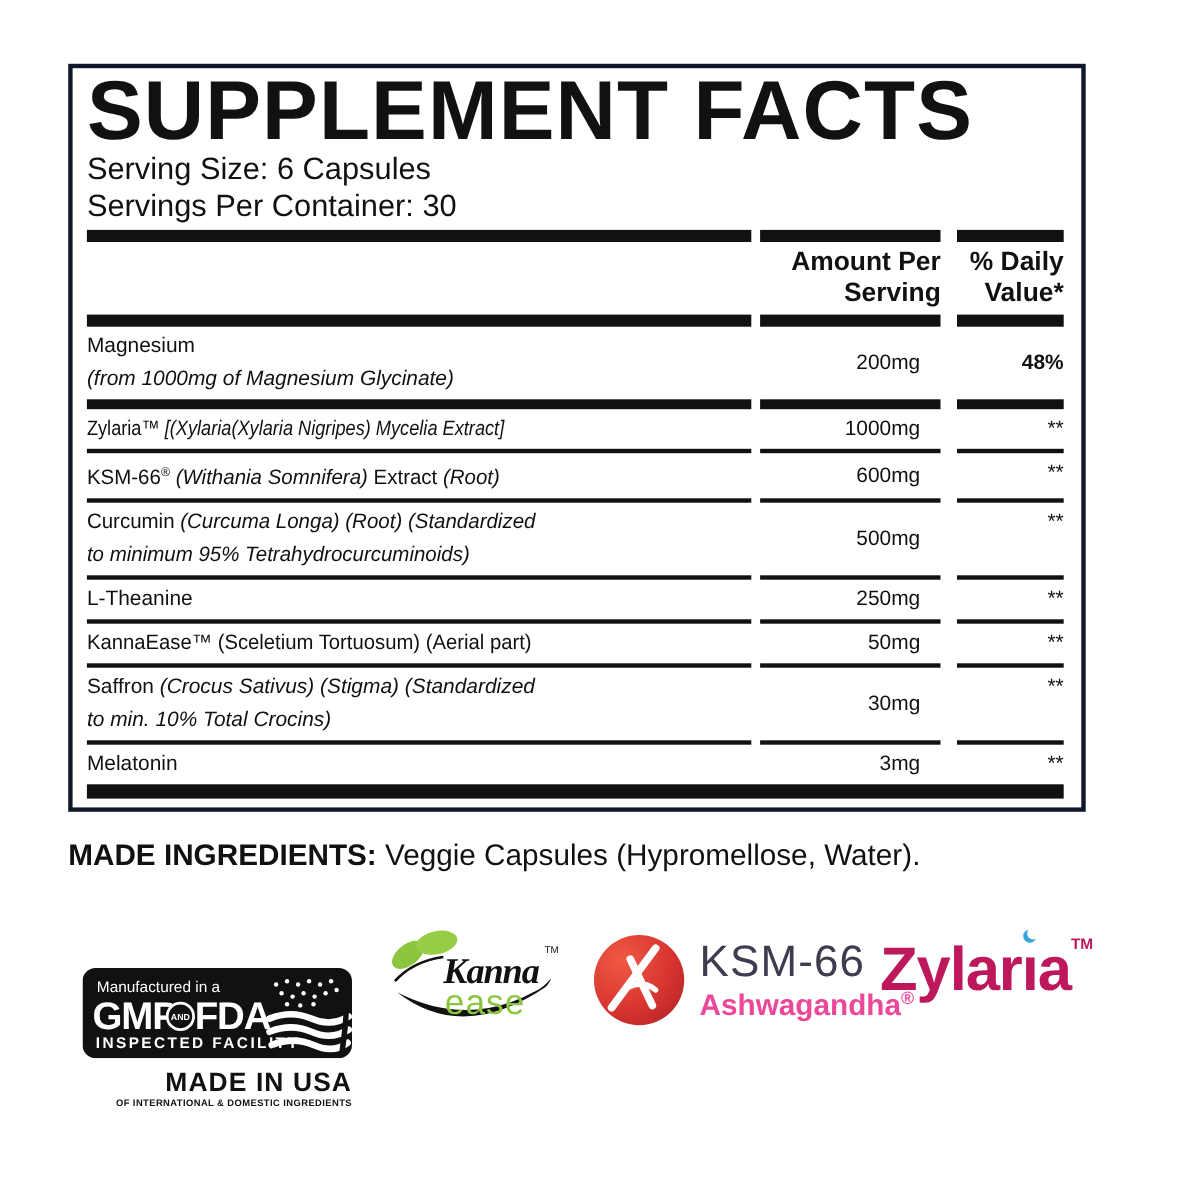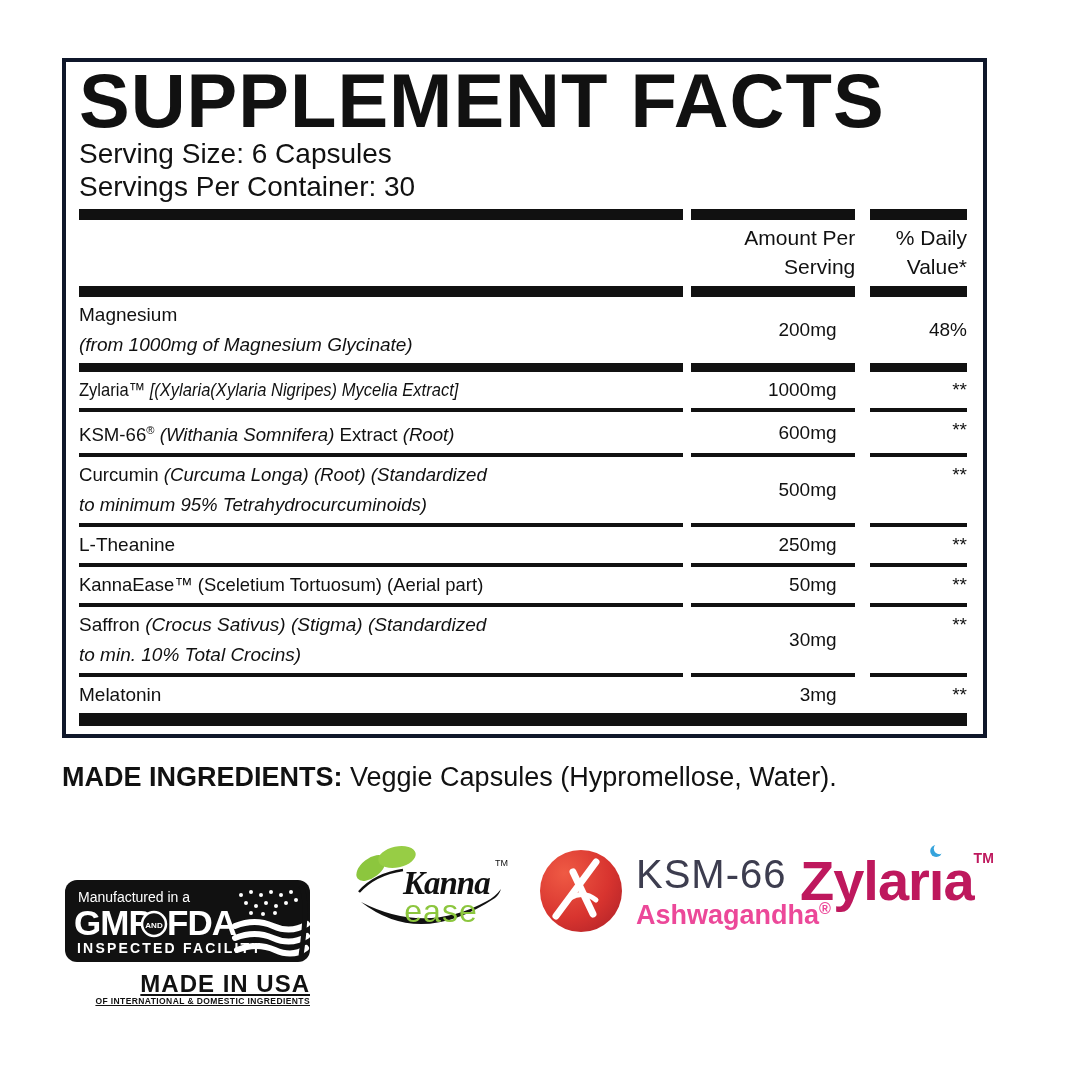--- a/index.html
+++ b/index.html
@@ -22,41 +22,41 @@
   .w-name { width:605px; margin-right:8px; }
   .w-amt  { width:165px; margin-right:15px; }
   .w-dv   { width:97px; }
 
   .sep > div { background:#111; }
   .sep.h-thick > div { height:11px; }
   .sep.thick > div { height:9px; }
   .sep.thin  > div { height:4px; }
   .sep-full { height:13px; background:#111; width:100%; }
 
-  .hdr-row { padding:3px 0 5px 0; font-weight:normal; font-size:21px; line-height:29px; }
+  .hdr-row { padding:3px 0 5px 0; font-weight:bold; font-size:24px; line-height:29px; }
   .hdr-row .w-amt, .hdr-row .w-dv { text-align:right; white-space:pre-line; }
 
   .t-row { display:flex; align-items:center; padding:3px 0; font-size:19px; line-height:30px;gap:24px; }
   .t-row .c-name { white-space:nowrap; transform-origin:left center; }
   .t-row .c-amt { text-align:right; }
   .t-row .c-dv  { text-align:right; align-self:flex-start; }
-  .t-row .c-dv.bold { font-weight:normal; align-self:center; }
+  .t-row .c-dv.bold { font-weight:bold; align-self:center; }
   .it { font-style:italic; }
   sup { font-size:60%; }
 
   .footnotes { font-size:26px; line-height:32px; padding:6px 0 2px 0; white-space:pre-wrap; }
 
   
   .other-ing { position:absolute; left:62px; top:762px; font-size:27px; }
   .other-ing b { font-weight:bold; }
 
   
   .logos { position:absolute; left:0; top:840px; width:1080px; height:200px; }
 
-  .gmp-wrap { position:absolute; left:65px; top:40px; width:245px;text-decoration:underline; }
+  .gmp-wrap { position:absolute; left:75px; top:40px; width:245px; }
   .gmp-made { text-align:right; margin-top:6px; }
   .gmp-made .l1 { font-weight:bold; font-size:24px; letter-spacing:1px; line-height:24px; }
   .gmp-made .l2 { font-weight:bold; font-size:8.5px; letter-spacing:0.4px; line-height:11px; }
 
   .kanna-wrap { position:absolute; left:345px; top:0px;text-decoration:underline; }
 
   .ksm-wrap { position:absolute; left:540px; top:10px; display:flex; align-items:center; }
   .ksm-circle { width:82px; height:82px; border-radius:50%;
     background:radial-gradient(circle at 30% 28%, #ef5a44 0%, #d8342f 55%, #aa1f27 100%);
     position:relative; flex:none; }

